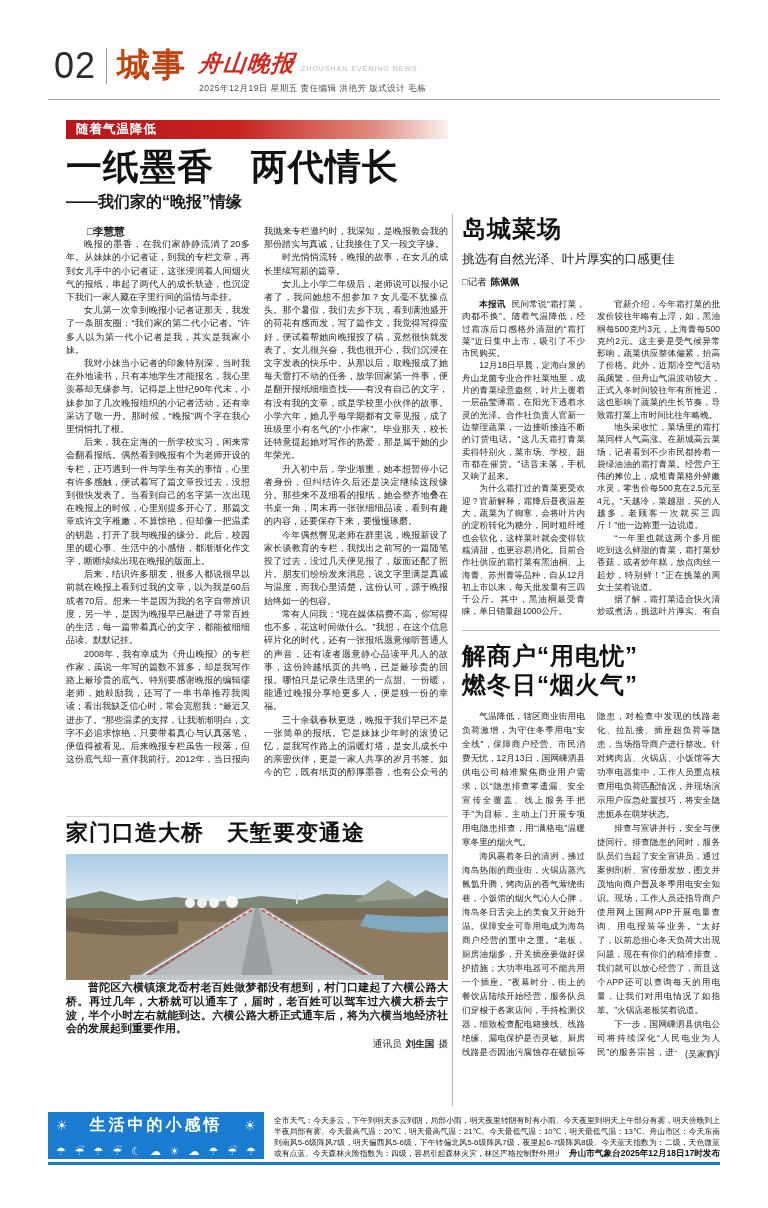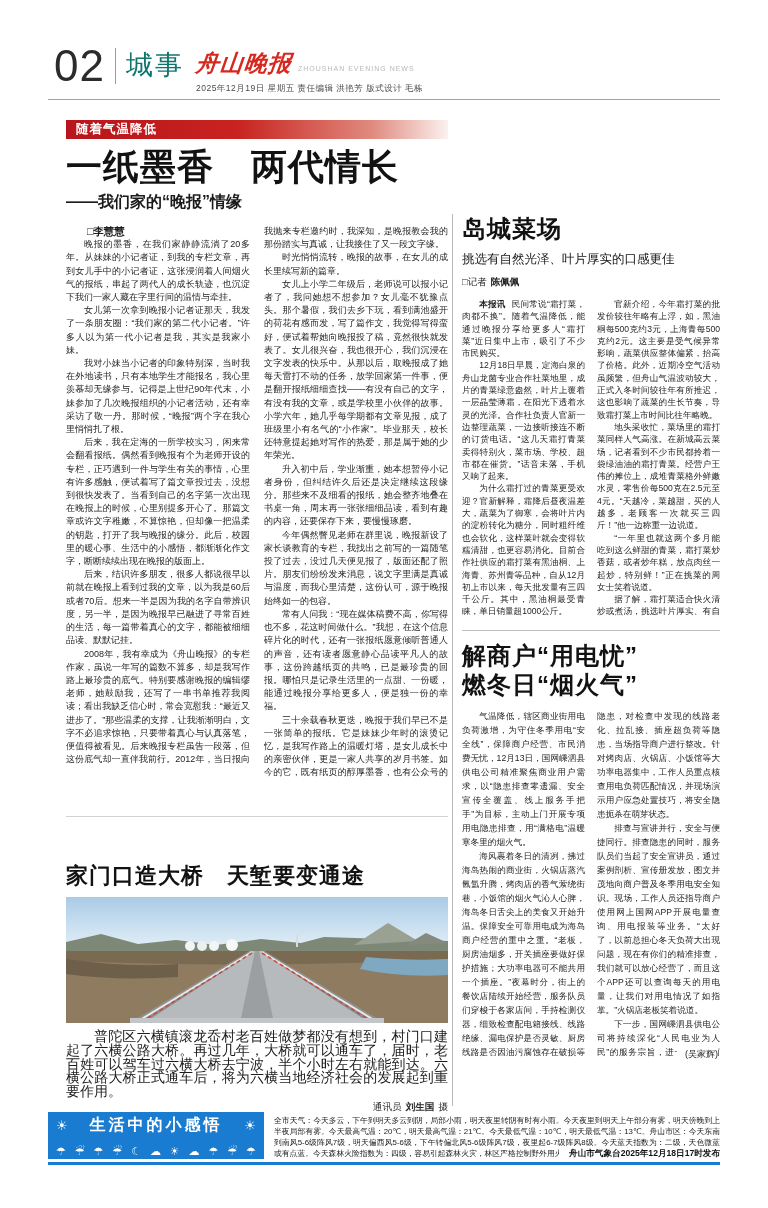--- a/index.html
+++ b/index.html
@@ -2,23 +2,23 @@
 <html><head>
 <meta charset="utf-8">
 <style>
   html,body{margin:0;padding:0;background:#e8e8e8;}
   .page{
     position:relative;width:768px;height:1208px;background:#ffffff;margin:0 auto;
     font-family:"Liberation Sans","DejaVu Sans",sans-serif;color:#1c1c1c;overflow:hidden;
   }
   
   .masthead{position:absolute;left:54px;top:44px;display:flex;align-items:flex-start;}
-  .pagenum{font-size:44px;line-height:44px;font-weight:400;color:#2b2b2b;letter-spacing:1px;}
+  .pagenum{font-size:36px;line-height:44px;font-weight:400;color:#2b2b2b;letter-spacing:1px;}
   .head-div{width:1px;height:36px;background:#9a9a9a;margin:4px 10px 0 10px;}
-  .section-name{font-size:27px;line-height:42px;font-weight:400;color:#0f766e;letter-spacing:2px;}
+  .section-name{font-size:33px;line-height:42px;font-weight:700;color:#c2410c;letter-spacing:2px;}
   .brand{margin-left:12px;padding-top:4px;}
   .brand-row{display:flex;align-items:baseline;}
   .brand-logo{font-family:"DejaVu Serif","Liberation Serif",serif;font-style:italic;font-weight:900;
     font-size:23px;color:#d5281e;letter-spacing:1px;transform:skewX(-6deg);}
   .brand-en{font-size:7px;color:#b9b9b9;letter-spacing:1px;margin-left:6px;}
   .dateline{font-size:8.5px;color:#4a4a4a;margin-top:4px;letter-spacing:0.5px;}
   .headrule{position:absolute;left:48px;top:99px;width:672px;height:1px;background:#a3a3a3;}
 
   
   .left-zone{position:absolute;left:66px;top:120px;width:382px;}
@@ -26,25 +26,25 @@
     background:linear-gradient(90deg,#b8151c 0%,#c8231f 45%,#e08a7e 80%,#fbf1ef 100%);letter-spacing:1px;}
   .main-h1{margin:8px 0 0 0;font-size:36px;line-height:40px;font-weight:900;color:#121212;letter-spacing:1px;}
   .main-sub{margin-top:5px;font-size:16px;font-weight:600;color:#1b1b1b;}
   .body-cols{margin-top:12px;height:558px;column-count:2;column-gap:14px;column-fill:auto;
     overflow:hidden;font-size:9px;line-height:13.2px;text-align:justify;color:#1e1e1e;}
   .body-cols p{margin:0;text-indent:2em;}
   .byline-main{font-size:10.5px;font-weight:700;margin:0 0 8px 0;}
 
   
   .rule-above-bridge{position:absolute;left:66px;top:816px;width:382px;height:1px;background:#d2d2d2;}
-  .bridge{position:absolute;left:66px;top:863px;width:382px;}
+  .bridge{position:absolute;left:66px;top:820px;width:382px;}
   .bridge-h2{margin:0;font-size:22px;line-height:26px;font-weight:900;color:#121212;letter-spacing:1px;}
   .photo{margin-top:8px;width:382px;height:126px;overflow:hidden;background:#cfe0ee;}
   .photo svg{display:block;}
-  .caption{margin-top:7px;font-size:14px;line-height:13.8px;text-align:justify;}
+  .caption{margin-top:1px;font-size:11px;line-height:13.8px;text-align:justify;font-weight:bold;}
   .caption .cap-text{text-indent:2em;margin:0;}
   .credit{margin-top:2px;text-align:right;font-size:9.6px;color:#2a2a2a;}
   .credit b{font-weight:700;margin:0 4px;}
 
   
   .vrule{position:absolute;left:452px;top:214px;width:1px;height:892px;background:#b8b8b8;}
 
   
   .right-zone{position:absolute;left:462px;top:214px;width:258px;}
   .r-h2{margin:0;font-size:24px;line-height:29px;font-weight:900;color:#121212;letter-spacing:1px;}
@@ -162,21 +162,21 @@
 
   <div class="right-zone">
 
     <div>
       <h2 class="r-h2">岛城菜场</h2>
       <div class="r-sub">挑选有自然光泽、叶片厚实的口感更佳</div>
       <div class="r-byline">
         <span>□记者</span><b>陈佩佩</b>
       </div>
       <div class="r-cols">
-        <p class="lead"><b>本报讯</b><span>民间常说“霜打菜，肉都不换”。随着气温降低，能通过晚报分享给更多人“霜打菜”近日集中上市，吸引了不少市民购买。</span></p>
+        <p class="lead"><b>本报讯</b><span>民间常说“霜打菜，肉都不换”。随着气温降低，经过霜冻后口感格外清甜的“霜打菜”近日集中上市，吸引了不少市民购买。</span></p>
       <p>12月18日早晨，定海白泉的舟山龙菌专业合作社菜地里，成片的青菜绿意盎然，叶片上覆着一层晶莹薄霜，在阳光下透着水灵的光泽。合作社负责人官新一边整理蔬菜，一边接听接连不断的订货电话。“这几天霜打青菜卖得特别火，菜市场、学校、超市都在催货。”话音未落，手机又响了起来。</p>
           <p>为什么霜打过的青菜更受欢迎？官新解释，霜降后昼夜温差大，蔬菜为了御寒，会将叶片内的淀粉转化为糖分，同时粗纤维也会软化，这样菜叶就会变得软糯清甜，也更容易消化。目前合作社供应的霜打菜有黑油桐、上海青、苏州青等品种，自从12月初上市以来，每天批发量有三四千公斤。其中，黑油桐最受青睐，单日销量超1000公斤。</p>
           <p>官新介绍，今年霜打菜的批发价较往年略有上浮，如，黑油桐每500克约3元，上海青每500克约2元。这主要是受气候异常影响，蔬菜供应整体偏紧，抬高了价格。此外，近期冷空气活动虽频繁，但舟山气温波动较大，正式入冬时间较往年有所推迟，这也影响了蔬菜的生长节奏，导致霜打菜上市时间比往年略晚。</p>
           <p>地头采收忙，菜场里的霜打菜同样人气高涨。在新城高云菜场，记者看到不少市民都拎着一袋绿油油的霜打青菜。经营户王伟的摊位上，成堆青菜格外鲜嫩水灵，零售价每500克在2.5元至4元。“天越冷，菜越甜，买的人越多，老顾客一次就买三四斤！”他一边称重一边说道。</p>
           <p>“一年里也就这两个多月能吃到这么鲜甜的青菜，霜打菜炒香菇，或者炒年糕，放点肉丝一起炒，特别鲜！”正在挑菜的周女士笑着说道。</p>
           <p>据了解，霜打菜适合快火清炒或煮汤，挑选叶片厚实、有自然光泽的通常口感更佳。</p>
         </div>
     </div>
 
     <div class="r-divider"></div>

